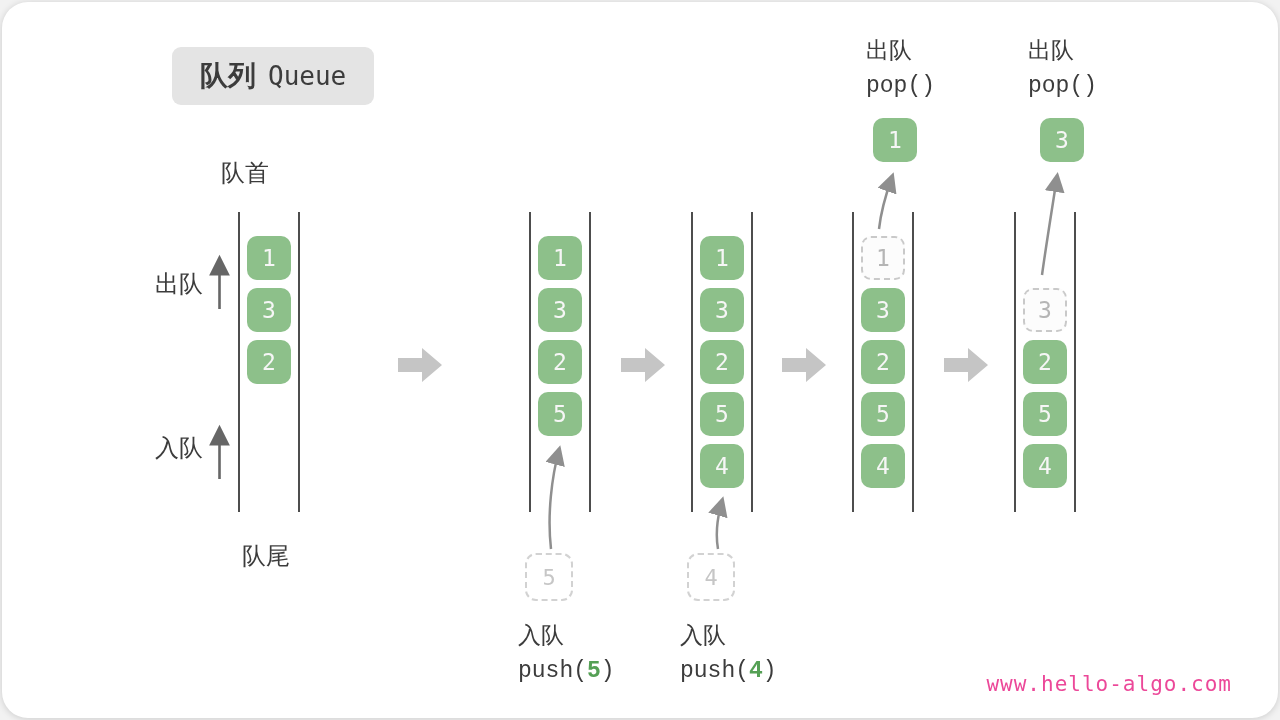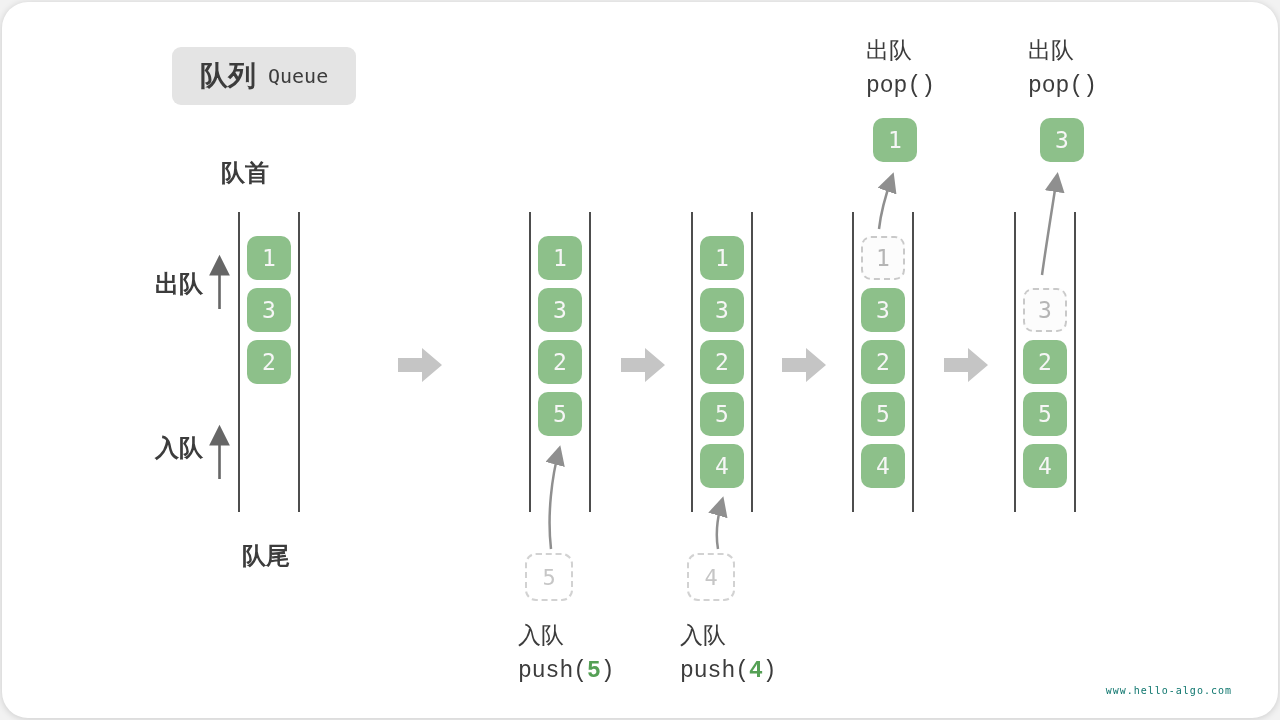--- a/index.html
+++ b/index.html
@@ -5,43 +5,43 @@
   * { margin:0; padding:0; box-sizing:border-box; }
   html,body { width:1280px; height:720px; background:#f2f2f2;
     font-family:"Liberation Sans","DejaVu Sans",sans-serif; overflow:hidden; }
   .canvas { position:absolute; inset:2px; background:#ffffff; border-radius:26px;
     box-shadow:0 1px 7px rgba(0,0,0,0.16); }
 
   .title-box { position:absolute; left:170px; top:45px; height:58px;
     background:#e4e4e4; border-radius:9px; display:flex; align-items:center;
     padding:0 28px; gap:12px; }
   .title-zh { font-size:28px; font-weight:bold; color:#3c3c3c; }
-  .title-en { font-size:20px; color:#3c3c3c; font-family:"DejaVu Sans Mono",monospace; }
+  .title-en { font-size:26px; color:#3c3c3c; font-family:"DejaVu Sans Mono",monospace; }
 
-  .cn-label { position:absolute; font-size:24px; font-weight:bold; color:#3c3c3c; }
+  .cn-label { position:absolute; font-size:24px; font-weight:normal; color:#3c3c3c; }
 
   .col-line { position:absolute; width:2px; top:210px; height:300px; background:#4d4d4d; }
 
   .cell { position:absolute; width:44px; height:44px; border-radius:10px;
     display:flex; align-items:center; justify-content:center;
     font-family:"DejaVu Sans Mono",monospace; font-size:23px; }
   .cell.solid { background:#8dc08a; color:#f6f6f6; }
   .cell.dashed { background:#fcfcfc; border:2px dashed #c9c9c9; color:#b5b5b5; }
   .cell.staged { width:48px; height:48px; border:2px dashed #d2d2d2; border-radius:11px;
     background:#ffffff; color:#c6c6c6; font-size:22px; }
 
   .op-label { position:absolute; font-size:23px; color:#3c3c3c; line-height:36px;
     white-space:nowrap; font-weight:500; }
   .op-label .code { font-family:Liberation Mono, monospace; font-weight:normal; }
   .op-label .code .green { color:#55a055; font-weight:bold; }
 
   svg.overlay { position:absolute; inset:0; width:1280px; height:720px; pointer-events:none; }
 
-  .watermark { position:absolute; right:46px; bottom:22px; font-size:10px;
-    color:#0f766e; font-family:"DejaVu Sans Mono",monospace; letter-spacing:1px; }
+  .watermark { position:absolute; right:46px; bottom:22px; font-size:21px;
+    color:#ec4899; font-family:"DejaVu Sans Mono",monospace; letter-spacing:1px; }
 </style>
 </head>
 <body>
 
 <div class="canvas">
 
   <div class="title-box">
     <span class="title-zh">队列</span>
     <span class="title-en">Queue</span>
   </div>

